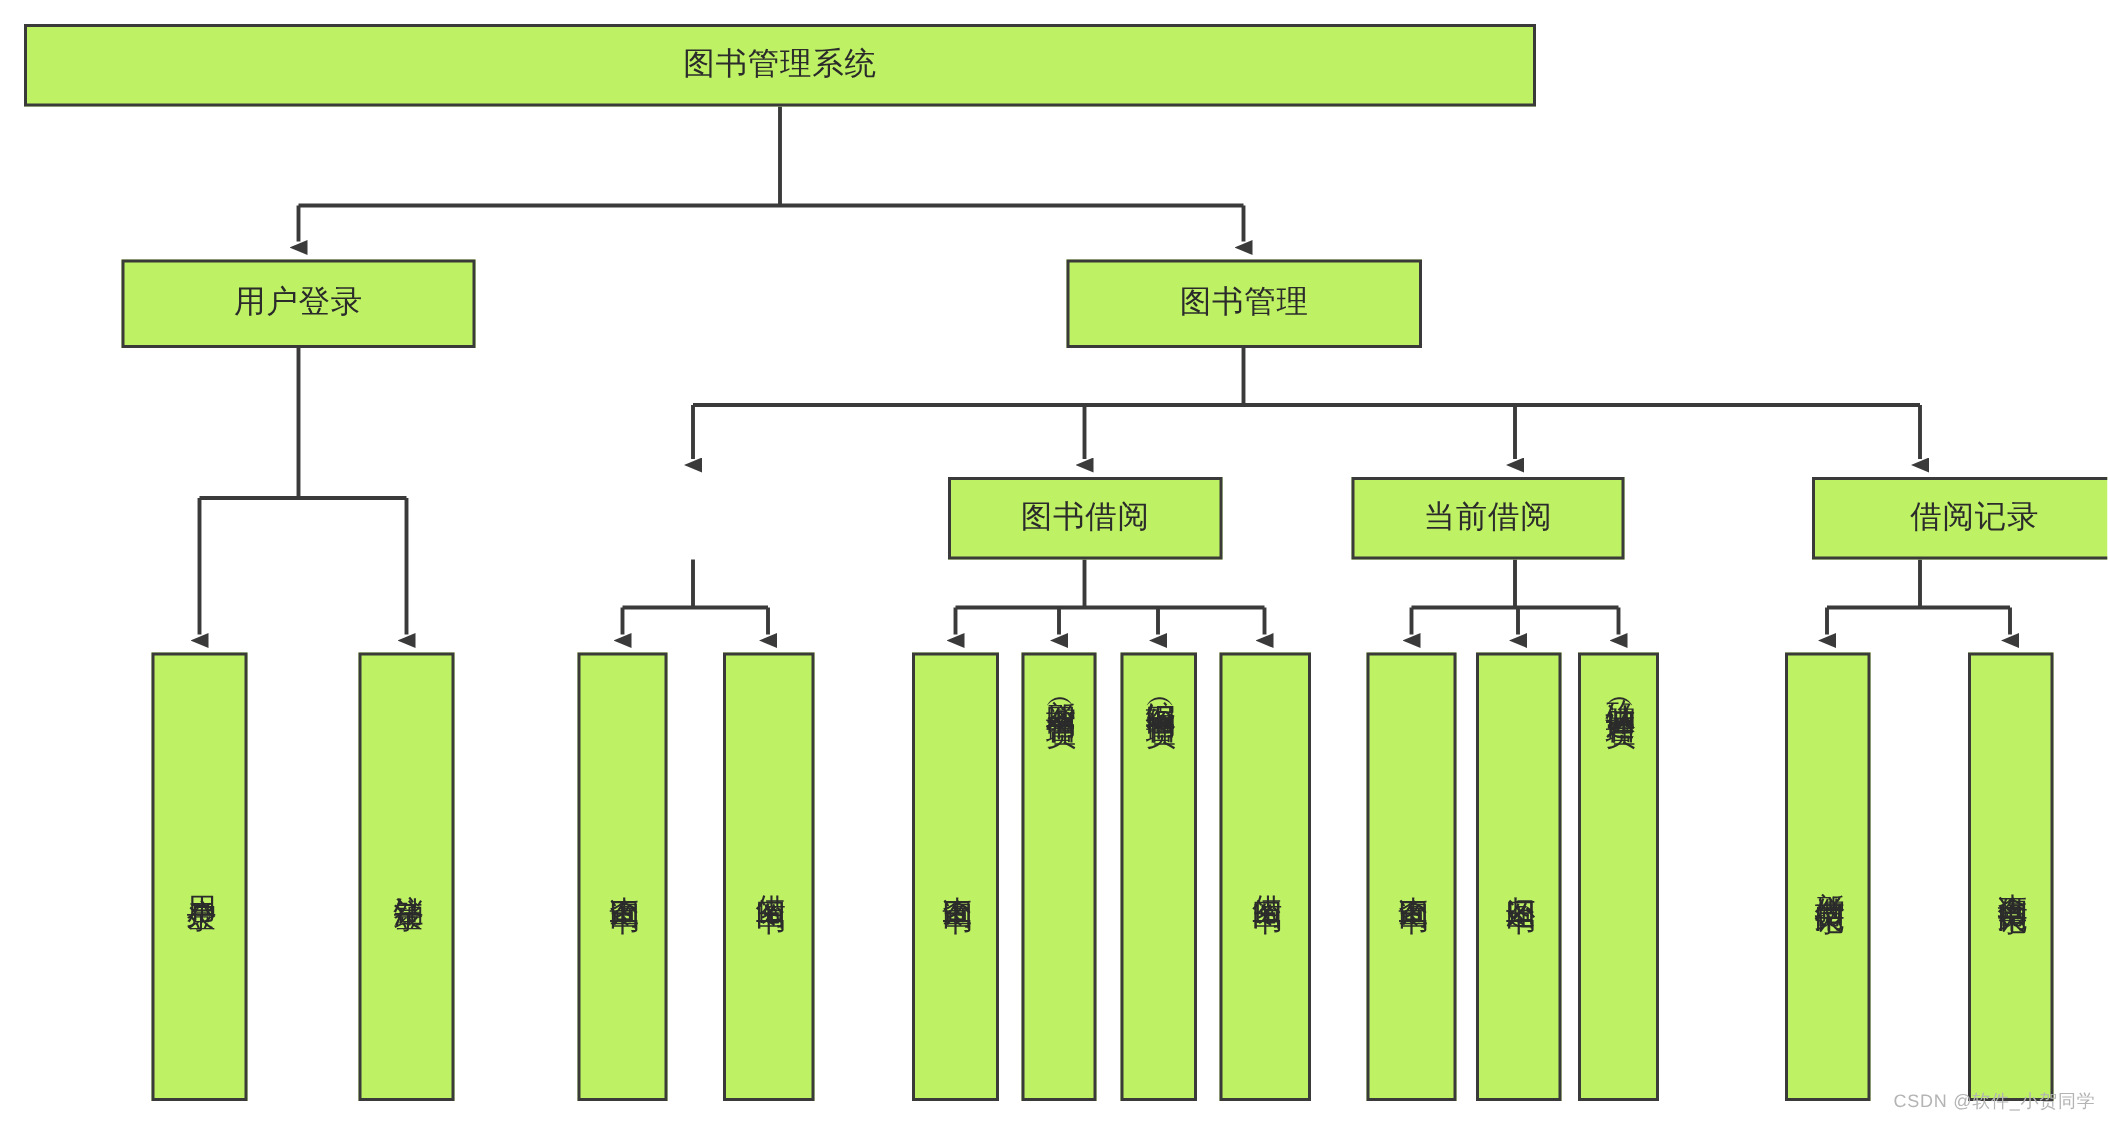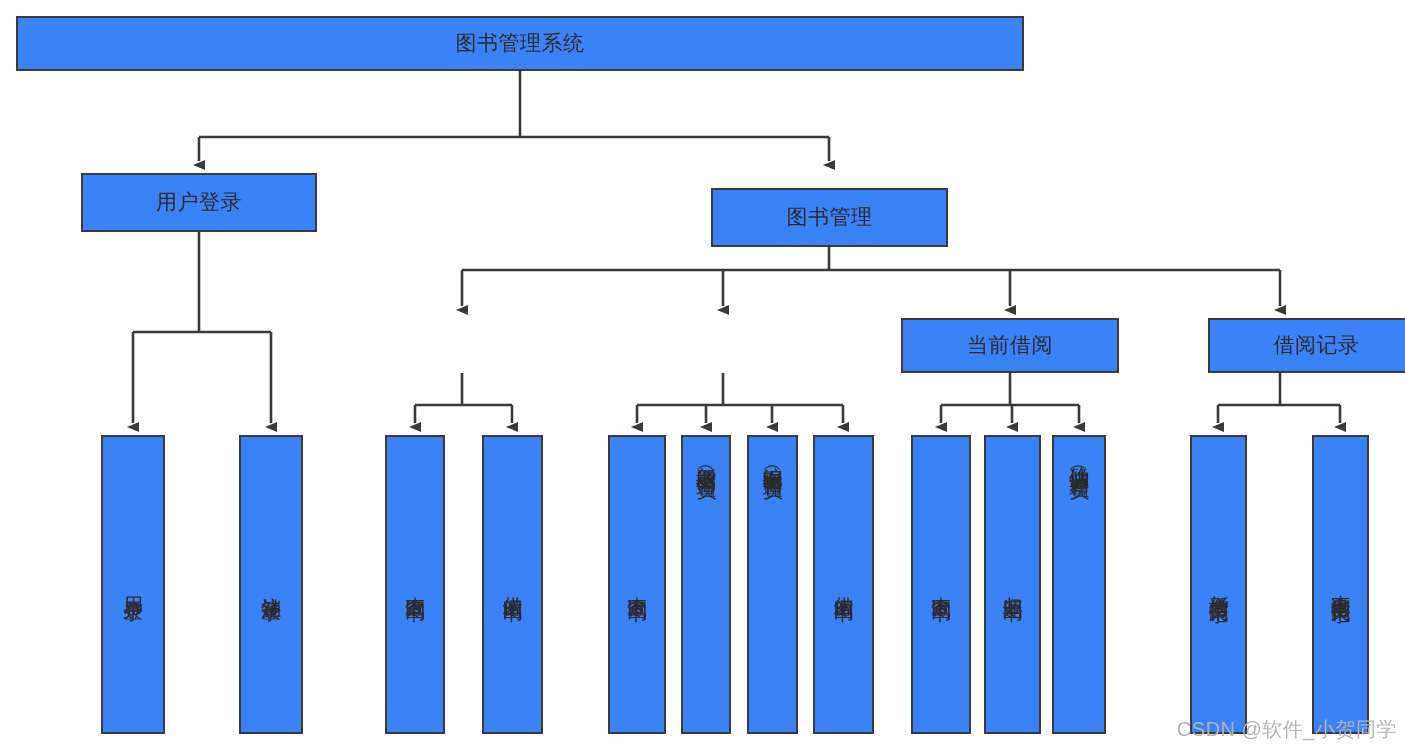--- a/index.html
+++ b/index.html
@@ -22,21 +22,21 @@
     position: absolute;
     left: 0;
     top: 0;
     width: 1405px;
     height: 747px;
     pointer-events: none;
   }
   .node {
     position: absolute;
     box-sizing: border-box;
-    background: #3b82f6;
+    background: #bef264;
     border: 2px solid #3a3a3a;
     display: flex;
     align-items: center;
     justify-content: center;
     color: #2b2b2b;
   }
   .node.horiz {
     font-size: 21px;
     line-height: 1.25;
     letter-spacing: 0.5px;
@@ -56,21 +56,21 @@
     white-space: nowrap;
   }
   .node.vert.centered {
     align-items: center;
     padding-top: 0;
   }
   .watermark {
     position: absolute;
     right: 8px;
     bottom: 4px;
-    font-size: 20px;
+    font-size: 12px;
     color: #b4b4b4;
     letter-spacing: 0.5px;
     white-space: nowrap;
     pointer-events: none;
   }
 </style>
 </head>
 <body>
 
 <div id="canvas">
@@ -118,25 +118,28 @@
       </g>
   </svg>
 
   <div class="node horiz" style="left: 16px; top: 16px; width: 1008px; height: 55px;">
       <span>图书管理系统</span>
     </div>
 
   <div class="node horiz" style="left: 81px; top: 173px; width: 236px; height: 59px;">
       <span>用户登录</span>
     </div>
-  <div class="node horiz" style="left: 711px; top: 188px; width: 237px; height: 59px;">
+  <div class="node horiz" style="left: 711px; top: 173px; width: 237px; height: 59px;">
       <span>图书管理</span>
     </div>
 
-  <div class="node horiz" style="left: 901px; top: 318px; width: 218px; height: 55px;">
+  <div class="node horiz" style="left: 632px; top: 318px; width: 183px; height: 55px;">
+      <span>图书借阅</span>
+    </div>
+  <div class="node horiz" style="left: 901px; top: 318px; width: 182px; height: 55px;">
       <span>当前借阅</span>
     </div>
   <div class="node horiz" style="left: 1208px; top: 318px; width: 217px; height: 55px;">
       <span>借阅记录</span>
     </div>
 
   <div class="node vert centered" style="left: 101px; top: 435px; width: 64px; height: 299px;">
       <span class="vlabel">用户登录</span>
     </div>
   <div class="node vert centered" style="left: 239px; top: 435px; width: 64px; height: 299px;">

